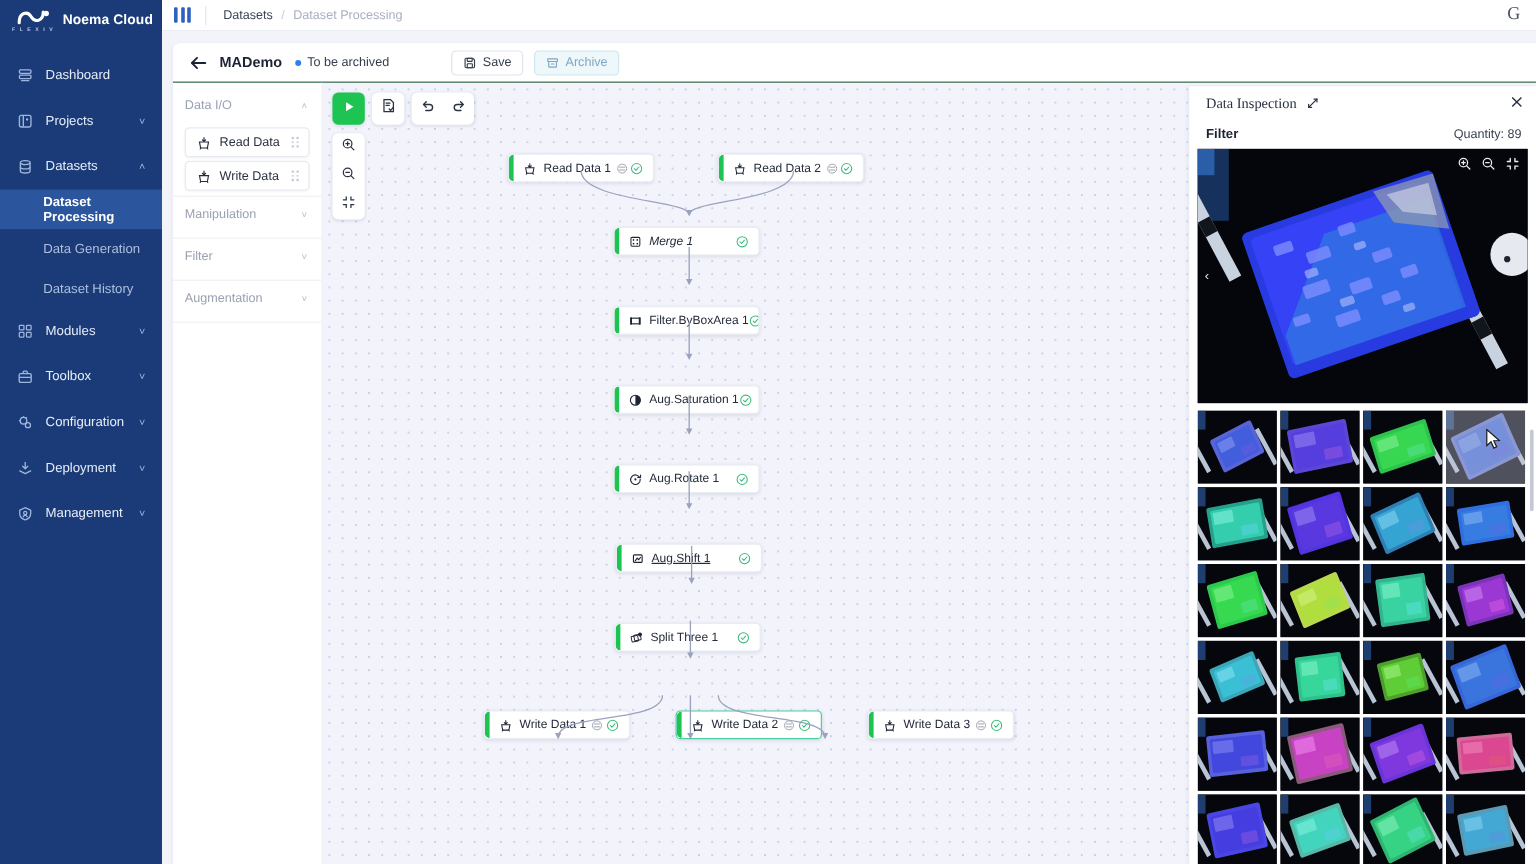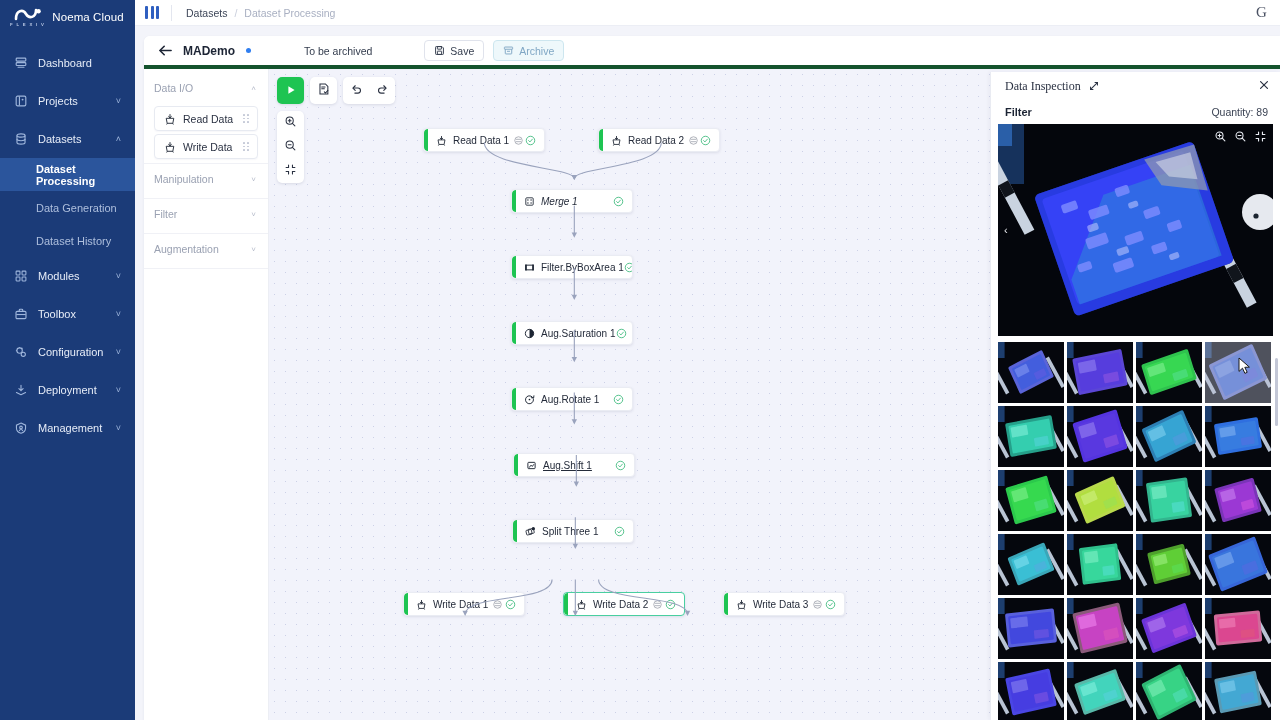--- a/index.html
+++ b/index.html
@@ -22,21 +22,21 @@
   .brand {
     height: 26px; display: flex; align-items: center; gap: 7px;
     padding: 0 0 0 10px; margin-top: 4px;
   }
   .brand-mark { display:flex; flex-direction:column; align-items:center; }
   .brand-mark svg { display:block; }
   .brand-sub {
     font-size: 4.3px; letter-spacing: 1.3px; color: #b9c8e4;
     margin-top: 1px; font-weight: 700;
   }
-  .brand-name { font-size: 11.5px; font-weight: 400; letter-spacing: .1px; color:#fff;}
+  .brand-name { font-size: 11.5px; font-weight: 700; letter-spacing: .1px; color:#fff;}
 
   .nav { margin-top: 14px; }
   .nav-item {
     height: 38px; display: flex; align-items: center;
     padding-left: 13px; font-size: 11px; color: #e7edf8;
     position: relative; cursor: pointer;
   }
   .nav-item .ico { width: 16px; height: 16px; flex:0 0 16px; margin-right: 9px;
     display:flex; align-items:center; justify-content:center; color:#9fb6dc; }
   .nav-item .lbl { font-weight: 400; font-size: 11px; }
@@ -71,28 +71,28 @@
 
   
   #workspace {
     position:absolute; left:9px; top:36px; right:0px; bottom:0px;
     background:#ffffff; border-radius:6px 0 0 0;
     box-shadow: 0 1px 3px rgba(30,40,80,.07);
     overflow:hidden;
   }
   #wsheader {
     height: 33px; display:flex; align-items:center; padding-left: 12px; gap: 9px;
-    background:#fff; border-bottom:4px solid #14532d;
+    background:#fff; border-bottom:1px solid #14532d;
   }
   .back-arrow { width:18px;height:18px;display:flex;align-items:center;justify-content:center;
      color:#222a38; cursor:pointer;}
   .ws-title { font-size: 12px; font-weight: 700; color:#1c2434; }
   .status-wrap { display:flex; align-items:center; gap:5px; margin-left:2px;}
   .status-dot { width:5px;height:5px;border-radius:50%; background:#2f7ef0; }
-  .status-txt { font-size: 10.5px; color:#333c4d;margin-left:48px; }
+  .status-txt { font-size: 10.5px; color:#333c4d; }
   .btn {
     height:21px; border:1px solid #e0e3ec; border-radius:4px; background:#fff;
     display:flex; align-items:center; gap:5px; padding:0 9px;
     font-size:10.5px; color:#343d4e; cursor:pointer;
   }
   .btn.archive { border-color:#cde6ef; background:#eef8fb; color:#7fa6c4; }
   .btn .bi { display:flex; align-items:center; }
 
   
   #wsbody { position:absolute; top:33px; left:0; right:0; bottom:0; display:flex; }

